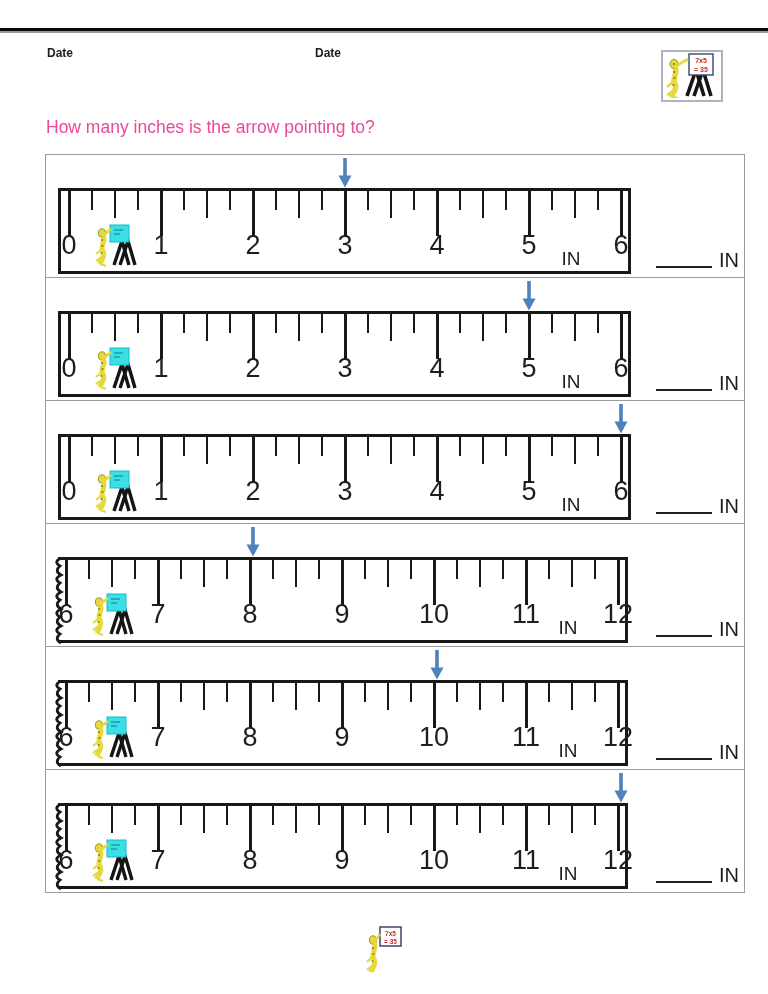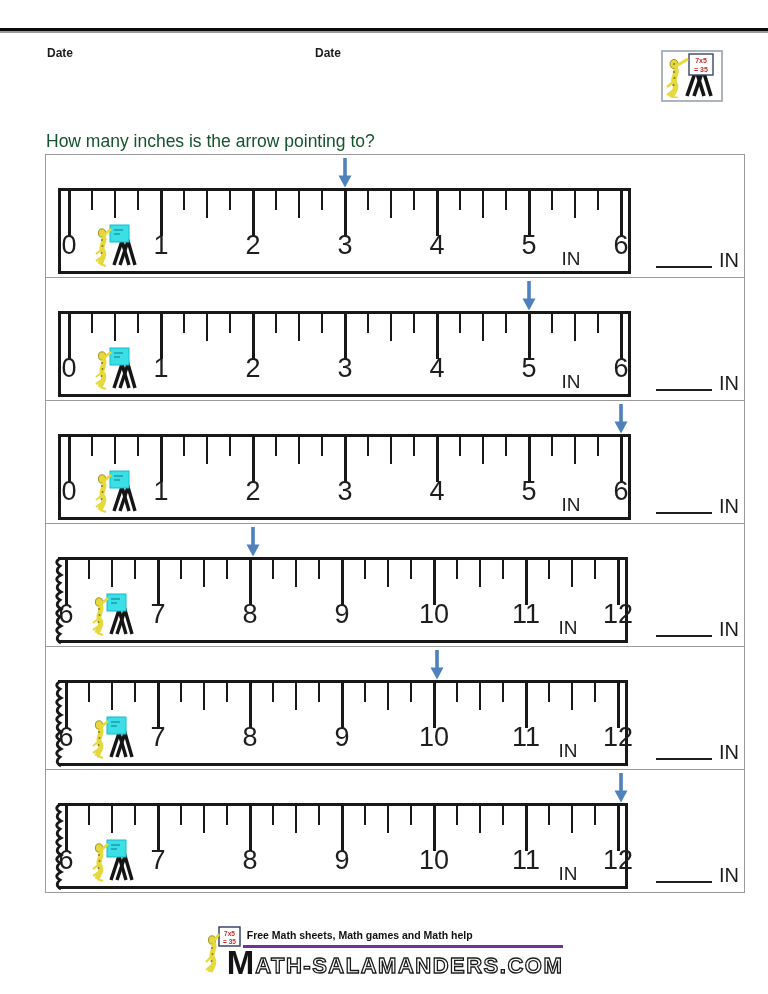--- a/index.html
+++ b/index.html
@@ -8,21 +8,21 @@
   .top-rule{position:absolute;top:28px;left:0;width:768px;height:3px;background:#0a0a0a;
             border-bottom:2px solid #9a9a9a;}
   .hdr{position:absolute;top:46px;font-size:12px;font-weight:700;color:#1c1c1c;}
   .hdr.name{left:47px;}
   .hdr.date{left:315px;}
   .corner-logo{position:absolute;left:661px;top:50px;width:58px;height:48px;
                border:2px solid #aeb4bc;background:#fff;}
   .title{position:absolute;left:46px;top:97px;margin:0;
          font-family:"Liberation Serif", serif;font-size:25px;font-weight:700;
          color:var(--title-blue);letter-spacing:0.2px;line-height:1;}
-  .subtitle{position:absolute;left:46px;top:132px;font-size:17.5px;color:#14532d;line-height:1.1;}
+  .subtitle{position:absolute;left:46px;top:118px;font-size:17.5px;color:#ec4899;line-height:1.1;}
   #questions{position:absolute;left:45px;top:155px;width:700px;}
   .qbox{position:relative;height:124px;border:1px solid #9b9b9b;margin-top:-1px;background:#fff;
         box-sizing:border-box;}
   .ruler{position:absolute;left:12px;top:33px;width:567px;height:80px;
          border:3px solid #181818;background:#fff;}
   .ruler.torn{border-left:none;}
   .tick{position:absolute;top:0;background:#181818;}
   .num{position:absolute;bottom:12px;font-size:27px;color:#1e1e1e;line-height:1;
        transform:translateX(-50%);white-space:nowrap;}
   .inlabel{position:absolute;bottom:3px;left:510px;transform:translateX(-50%);
@@ -439,23 +439,15 @@
         <text x="24.5" y="9.5" font-size="6.5" fill="#c03028" text-anchor="middle" font-weight="bold">7x5</text>
         <text x="24.5" y="17.5" font-size="6.5" fill="#c03028" text-anchor="middle" font-weight="bold">= 35</text>
         <ellipse cx="7" cy="14" rx="3.6" ry="4.2" fill="var(--yellow)" stroke="#8a7c14" stroke-width="0.8"></ellipse>
         <path d="M8,17 C12,22 4,27 8,33 C11,38 6,42 5,46" stroke="var(--yellow)" stroke-width="5" fill="none"></path>
         <path d="M9,15 L14,8" stroke="var(--yellow)" stroke-width="2.6" fill="none"></path>
         <path d="M6,31 L1,36 M7,39 L1,44" stroke="var(--yellow)" stroke-width="2.2" fill="none"></path>
         <circle cx="7" cy="22" r="1" fill="#8a7c14"></circle>
           <circle cx="7.5" cy="28" r="1" fill="#8a7c14"></circle>
         <circle cx="6.5" cy="35" r="1" fill="#8a7c14"></circle>
       </svg>
-      <div class="f-col">
-        <div class="tagline">Free Math sheets, Math games and Math help</div>
-        <div class="purple-rule"></div>
-        <div class="brand">
-          <span class="brand-m" id="brandM">M</span>
-          <span class="brand-rest" id="brandRest">ATH-SALAMANDERS.COM</span>
-        </div>
-      </div>
     </div>
   </div>
 </div>
 
 </body></html>

